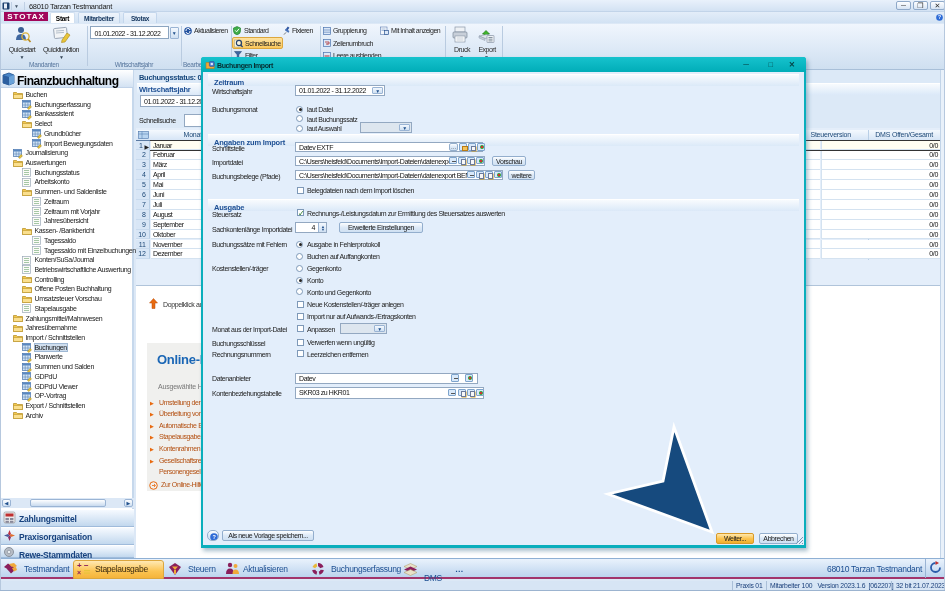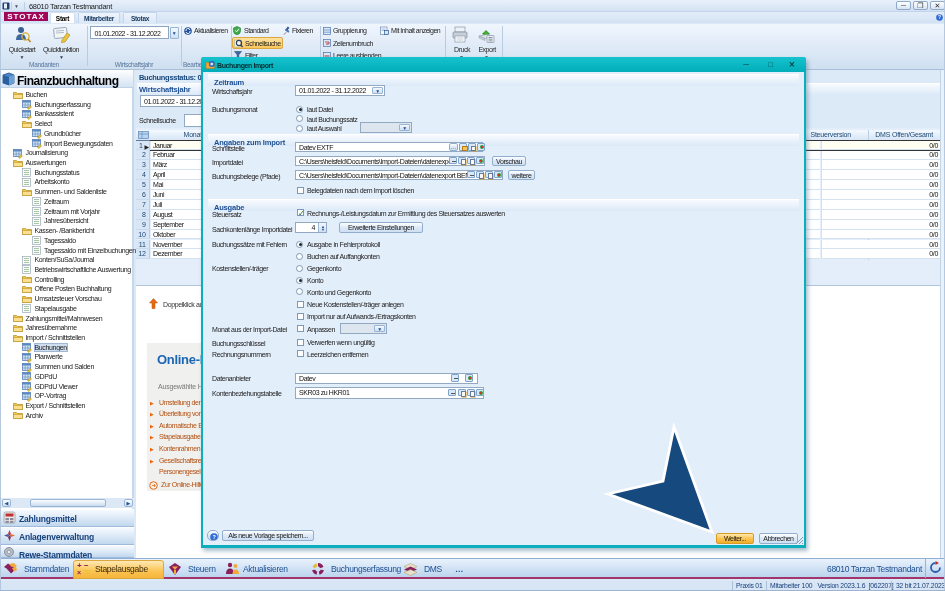--- a/index.html
+++ b/index.html
@@ -478,21 +478,21 @@
   </div>
 <svg class="abs" width="13" height="13" style="left:3px;top:511px;" viewBox="0 0 13 13">
   <rect x="1" y="1" width="11" height="11" rx="1.5" fill="#e8e8ea" stroke="#888" stroke-width="0.6"></rect>
   <rect x="2.5" y="2.5" width="8" height="3" fill="#c03030"></rect>
   <rect x="2.5" y="7" width="3.4" height="2" fill="#889"></rect>
     <rect x="7" y="7" width="3.4" height="2" fill="#889"></rect>
   <rect x="2.5" y="9.8" width="3.4" height="2" fill="#889"></rect>
     <rect x="7" y="9.8" width="3.4" height="2" fill="#889"></rect>
 </svg>
 <div class="abs lpbar" style="top:527px;">
-    <span>Anlagenverwaltung</span>
+    <span>Praxisorganisation</span>
   </div>
 <svg class="abs" width="13" height="13" style="left:3px;top:529px;" viewBox="0 0 13 13">
   <path d="M6.5 1 L8 5 L6.5 6.5 L5 5 Z" fill="#c03040"></path>
   <path d="M12 6.5 L8 8 L6.5 6.5 L8 5 Z" fill="#e07030"></path>
   <path d="M6.5 12 L5 8 L6.5 6.5 L8 8 Z" fill="#8a2a60"></path>
   <path d="M1 6.5 L5 5 L6.5 6.5 L5 8 Z" fill="#4a5a9a"></path>
 </svg>
 <div class="abs lpbar" style="top:545px;height:13px;">
     <span>Rewe-Stammdaten</span>
   </div>
@@ -760,21 +760,21 @@
 
 <div class="abs" id="modulebar"></div>
 <div class="abs" id="statusbar"></div>
 
 <svg class="abs" width="15" height="13" style="left:3px;top:562px;" viewBox="0 0 15 13">
   <path d="M1 5 L5 1.5 L9 4 L6 8 Z" fill="#8a1f5c"></path>
   <path d="M6 2 L11 1 L14 4 L10 6.5 Z" fill="#f0a93a"></path>
   <path d="M4 7 L9 4.5 L13 7 L8 11.5 Z" fill="#8a1f5c"></path>
   <path d="M9 6 L13 5 L14 8 L11 9.5 Z" fill="#f0a93a"></path>
 </svg>
-<div class="abs mlbl" style="left:24px;">Stammdaten</div>
+<div class="abs mlbl" style="left:24px;">Testmandant</div>
 <div class="abs" style="left:73px;top:559.5px;width:91px;height:19px;background:linear-gradient(#ffe9b4,#fbc452 60%,#f5b43a);border:1px solid #dca73e;border-radius:3px 3px 0 0;"></div>
 <svg class="abs" width="14" height="14" style="left:77px;top:562px;" viewBox="0 0 14 14">
   <text x="0" y="6" font-size="8" font-weight="bold" fill="#8a1f5c">+</text>
   <text x="7" y="6" font-size="8" font-weight="bold" fill="#8a1f5c">−</text>
   <text x="0" y="13" font-size="7" font-weight="bold" fill="#8a1f5c">×</text>
   <rect x="7" y="8" width="6" height="1.2" fill="#e8c53a"></rect>
     <rect x="7" y="10.5" width="6" height="1.2" fill="#e8c53a"></rect>
 </svg>
 <div class="abs mlbl" style="left:95px;color:#3a2a10;">Stapelausgabe</div>
 <svg class="abs" width="14" height="14" style="left:168px;top:562px;" viewBox="0 0 14 14">
@@ -797,21 +797,21 @@
     <path d="M5.5 12.8 A6 6 0 0 1 1.2 8 L4.4 7.8 A2.8 2.8 0 0 0 6.2 9.6 Z"></path>
   </g>
   <path d="M1.5 5 A6 6 0 0 1 5.5 1.2 L6.2 4.4 A2.8 2.8 0 0 0 4.2 6.3 Z" fill="#e8b83a"></path>
 </svg>
 <div class="abs mlbl" style="left:331px;">Buchungserfassung</div>
 <svg class="abs" width="15" height="13" style="left:403px;top:562.5px;" viewBox="0 0 15 13">
   <path d="M7.5 0.5 L14 3.5 L7.5 6.5 L1 3.5 Z" fill="#e8e0c8" stroke="#a89860" stroke-width="0.5"></path>
   <path d="M7.5 3.5 L14 6.5 L7.5 9.5 L1 6.5 Z" fill="#8a1f5c"></path>
   <path d="M7.5 6.5 L14 9.5 L7.5 12.5 L1 9.5 Z" fill="#e8e0c8" stroke="#a89860" stroke-width="0.5"></path>
 </svg>
-<div class="abs mlbl" style="left:424px;">DMS</div>
+<div class="abs mlbl" style="left:424px;margin-top:9px;">DMS</div>
 <div class="abs mlbl" style="left:455px;font-weight:bold;">…</div>
 <div class="abs mlbl" style="left:824px;top:564px;width:98px;text-align:right;">68010 Tarzan Testmandant</div>
 <div class="abs" style="left:925px;top:558.5px;width:1px;height:19px;background:#9ab4d4;"></div>
 <svg class="abs" width="13" height="13" style="left:929px;top:561px;" viewBox="0 0 13 13">
   <path d="M11 6.5 A4.5 4.5 0 1 1 6.5 2" stroke="#2a5caa" stroke-width="1.8" fill="none"></path>
   <path d="M6.5 0 L10 2 L6.5 4 Z" fill="#c03030"></path>
 </svg>
 
 <div class="abs st" style="left:736px;">Praxis 01</div>
 <div class="abs st" style="left:770px;">Mitarbeiter 100&nbsp;&nbsp;&nbsp;Version 2023.1.6&nbsp;&nbsp;[062207]</div>

